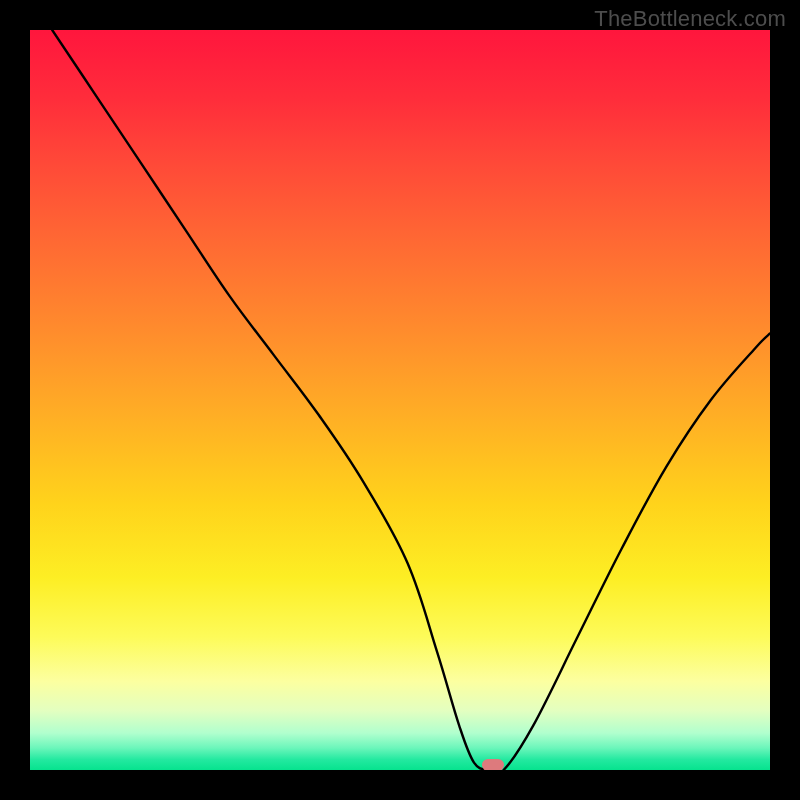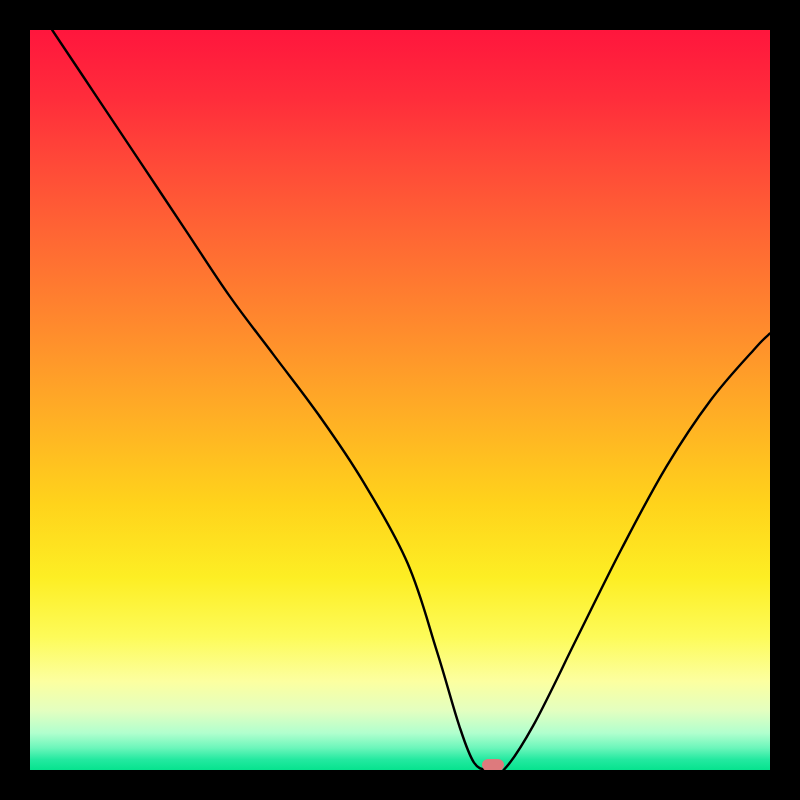--- a/index.html
+++ b/index.html
@@ -71,20 +71,21 @@
     border-radius: 6px;
     background: #dd7a7d;
     transform: translate(-50%, -50%);
   }
 </style>
 </head>
 <body>
 
 <div class="frame">
 
+  <div class="watermark">TheBottleneck.com</div>
 
   <div class="plot-area">
     <div class="gradient-bg"></div>
 
     <svg class="curve" viewBox="0 0 740 740" preserveAspectRatio="none">
       <path id="curve-path" d="M 22.20 0.00 C 30.19 11.99, 50.62 42.62, 66.60 66.60 C 82.58 90.58, 95.02 109.22, 111.00 133.20 C 126.98 157.18, 139.42 175.82, 155.40 199.80 C 171.38 223.78, 183.82 243.76, 199.80 266.40 C 215.78 289.04, 228.22 304.29, 244.20 325.60 C 260.18 346.91, 272.62 362.16, 288.60 384.80 C 304.58 407.44, 317.02 424.76, 333.00 451.40 C 348.98 478.04, 364.08 502.16, 377.40 532.80 C 390.72 563.44, 397.68 592.30, 407.00 621.60 C 416.32 650.90, 422.54 675.62, 429.20 695.60 C 435.86 715.58, 438.67 724.61, 444.00 732.60 C 449.33 740.59, 453.47 738.67, 458.80 740.00 C 464.13 741.33, 465.61 747.99, 473.60 740.00 C 481.59 732.01, 489.88 719.58, 503.20 695.60 C 516.52 671.62, 531.62 638.77, 547.60 606.80 C 563.58 574.83, 576.02 548.64, 592.00 518.00 C 607.98 487.36, 620.42 463.24, 636.40 436.60 C 652.38 409.96, 664.82 391.31, 680.80 370.00 C 696.78 348.69, 714.54 330.19, 725.20 318.20 C 735.86 306.21, 737.34 306.06, 740.00 303.40" fill="none" stroke="#000" stroke-width="2.4" stroke-linecap="round"></path>
     </svg>
 
     <div class="marker" id="min-marker" style="left: 462.5px; top: 734.82px;"></div>
   </div>

